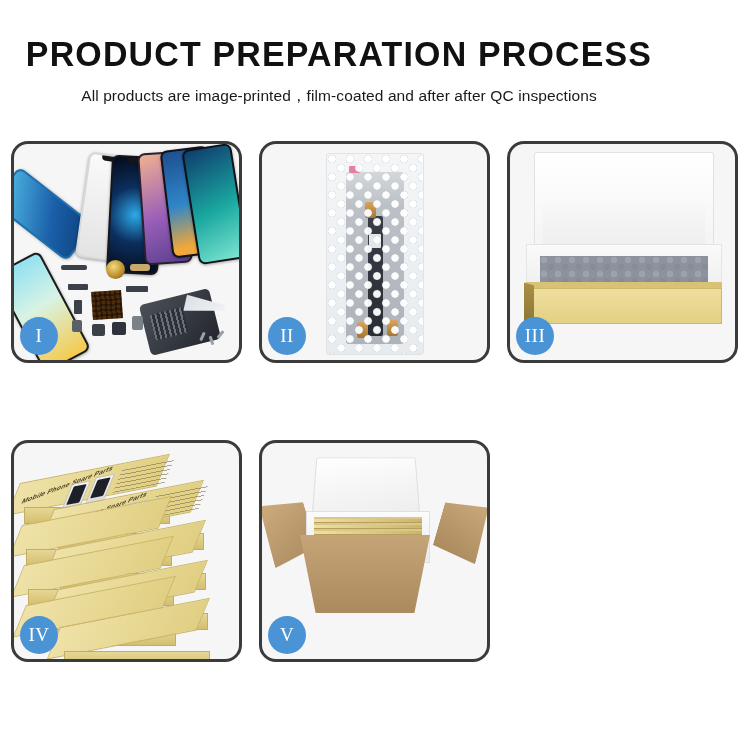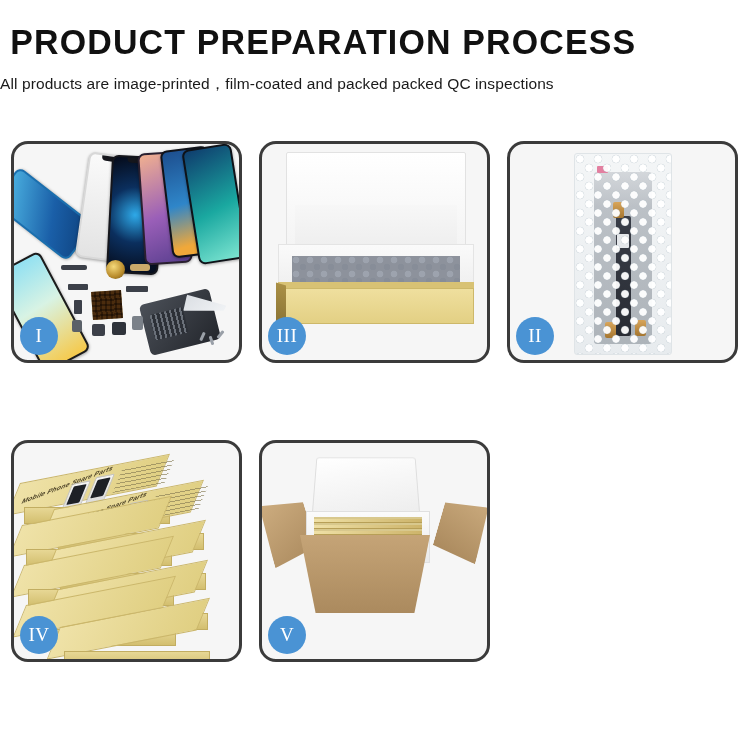--- a/index.html
+++ b/index.html
@@ -5,21 +5,21 @@
   * { box-sizing: border-box; margin: 0; padding: 0; }
   html, body {
     width: 750px; height: 750px;
     background: #ffffff;
     font-family: "Liberation Sans", sans-serif;
     overflow: hidden;
   }
   .page { position: relative; width: 750px; height: 750px; }
 
   
-  .header { width: 678px; padding-top: 22px; }
+  .header { width: 678px; padding-top: 34px; text-align: center; }
   .title {
     font-size: 35px; font-weight: bold; color: #111111;
     letter-spacing: 1.2px; transform: scaleX(0.97);
     font-family: "Liberation Sans", sans-serif; white-space: nowrap;
   }
   .subtitle {
     margin-top: 12px; font-size: 15.5px; color: #1a1a1a;
     letter-spacing: 0.1px; white-space: nowrap;
   }
 
@@ -191,21 +191,21 @@
             background: #bda083; transform: rotate(18deg); opacity: .8; }
   .c6-tab { position: absolute; width: 15px; height: 18px; background: #9d8059; opacity: .75; }
 </style>
 </head>
 <body>
 
 <div class="page">
 
   <div class="header">
     <div class="title">PRODUCT PREPARATION PROCESS</div>
-    <div class="subtitle">All products are image-printed，film-coated and packed packed QC inspections</div>
+    <div class="subtitle">All products are image-printed，film-coated and after after QC inspections</div>
   </div>
 
   <div class="grid">
 
     <div class="panel">
       <div class="stage">
         <div class="ph p1-a">
             <div class="scr"></div>
           </div>
         <div class="ph p1-b">
@@ -246,43 +246,43 @@
           <span style="left:0;top:2px;transform:rotate(24deg);"></span>
           <span style="left:9px;top:6px;transform:rotate(-18deg);"></span>
           <span style="left:18px;top:0;transform:rotate(40deg);"></span>
         </div>
       </div>
       <div class="badge">I</div>
     </div>
 
     <div class="panel">
       <div class="stage">
-        <div class="b3-lid"></div>
-        <div class="b3-inner"></div>
-        <div class="b3-fill"></div>
-        <div class="b3-edge"></div>
-        <div class="b3-front"></div>
-        <div class="b3-lft"></div>
-      </div>
-      <div class="badge">III</div>
-    </div>
-
-    <div class="panel">
-      <div class="stage">
         <div class="pouch">
           <div class="lcd"></div>
           <div class="lbl-pink"></div>
           <div class="flex"></div>
           <div class="conn" style="left:38px;top:48px;"></div>
           <div class="conn" style="left:30px;top:168px;"></div>
           <div class="conn" style="left:60px;top:166px;"></div>
           <div class="bubbles"></div>
         </div>
       </div>
       <div class="badge">II</div>
+    </div>
+
+    <div class="panel">
+      <div class="stage">
+        <div class="b3-lid"></div>
+        <div class="b3-inner"></div>
+        <div class="b3-fill"></div>
+        <div class="b3-edge"></div>
+        <div class="b3-front"></div>
+        <div class="b3-lft"></div>
+      </div>
+      <div class="badge">III</div>
     </div>
 
     <div class="panel">
       <div class="stage">
         <div class="stack">
 
           <div class="sbox" style="left:0;top:18px;">
             <div class="top">
               <div class="s-lbl">Mobile Phone Spare Parts</div>
               <div class="s-img" style="left:56px;top:10px;"></div>

